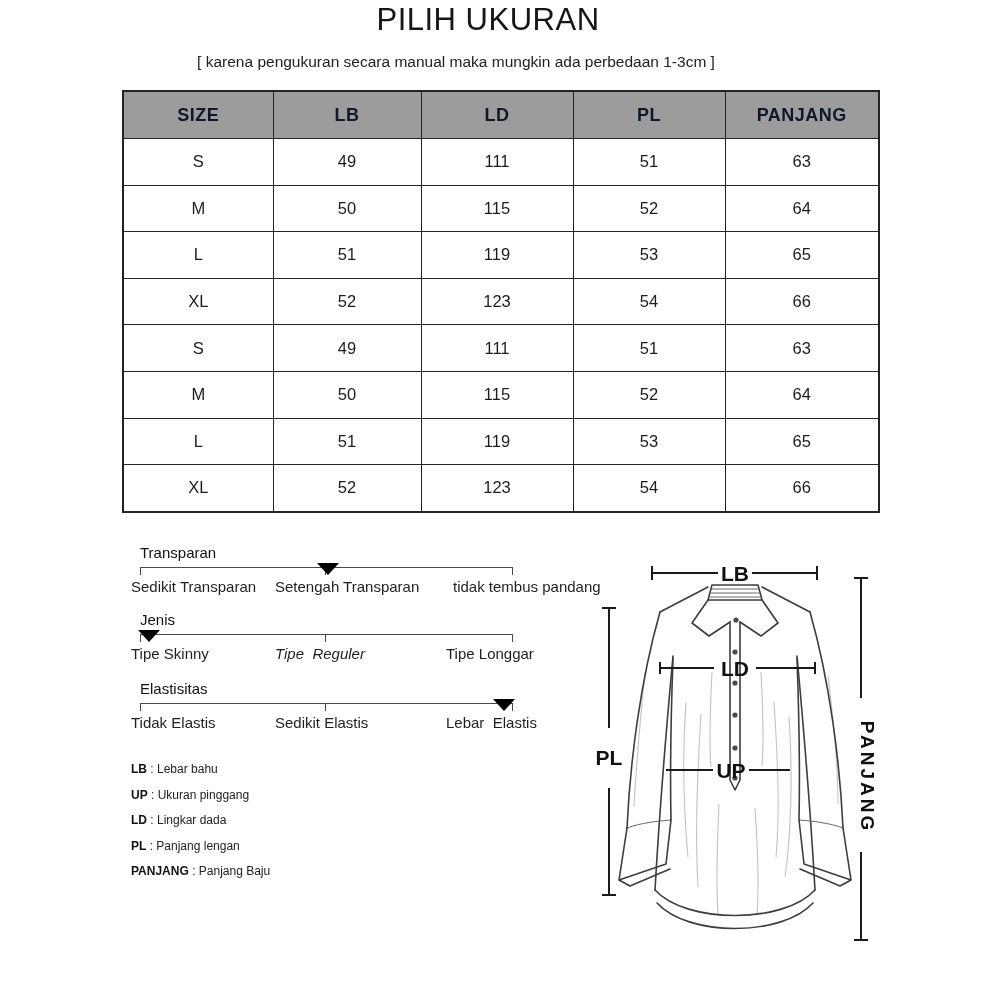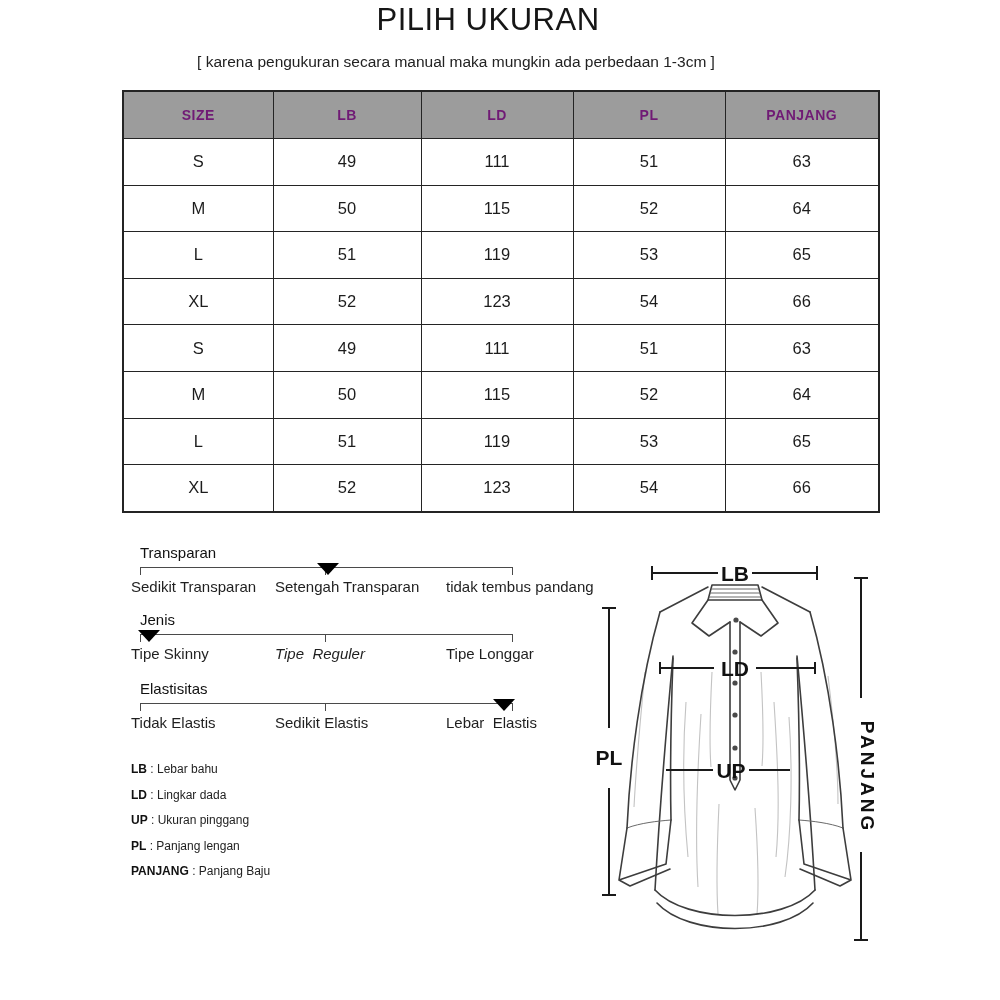--- a/index.html
+++ b/index.html
@@ -16,22 +16,22 @@
     position:absolute;top:53px;left:0;width:912px;text-align:center;
     font-size:15.5px;color:#222;
   }
   
   table.size-table{
     position:absolute;left:122px;top:90px;width:756px;
     border-collapse:collapse;table-layout:fixed;
     border:2px solid #242424;
   }
   table.size-table th{
-    height:44px;background:#9c9c9c;color:#701a75;
-    font-size:14px;font-weight:bold;letter-spacing:.5px;
+    height:44px;background:#9c9c9c;color:#0f172a;
+    font-size:18px;font-weight:bold;letter-spacing:.5px;
     border:1.5px solid #242424;text-align:center;
   }
   table.size-table td{
     height:43.6px;font-size:16.5px;color:#1c1c1c;
     border:1.5px solid #242424;text-align:center;background:#ffffff;
   }
   
   .scales{position:absolute;left:131px;top:544px;width:480px;}
   .scale-group{position:relative;margin-bottom:14px;}
   .scale-group:nth-child(2){margin-bottom:16px;}
@@ -152,21 +152,21 @@
       <div class="scale-title">Transparan</div>
       <div class="scale-line">
         <div class="scale-tick" style="left: 0px;"></div>
         <div class="scale-tick" style="left: 185px;"></div>
         <div class="scale-tick" style="left: 372px;"></div>
         <div class="scale-marker" style="left: 177px;"></div>
       </div>
       <div class="scale-labels">
         <span style="left: 0px;">Sedikit Transparan</span>
         <span style="left: 144px;">Setengah Transparan</span>
-        <span style="left: 315px;">tidak tembus pandang</span>
+        <span style="left: 322px;">tidak tembus pandang</span>
       </div>
     </div>
     <div class="scale-group">
       <div class="scale-title">Jenis</div>
       <div class="scale-line">
         <div class="scale-tick" style="left: 0px;"></div>
         <div class="scale-tick" style="left: 185px;"></div>
         <div class="scale-tick" style="left: 372px;"></div>
         <div class="scale-marker" style="left: -2px;"></div>
       </div>
@@ -187,22 +187,22 @@
       <div class="scale-labels">
         <span style="left: 0px;">Tidak Elastis</span>
         <span style="left: 144px;">Sedikit Elastis</span>
         <span style="left: 315px;">Lebar  Elastis</span>
       </div>
     </div>
   </div>
 
 <div class="legend">
     <div class="legend-item"><b>LB</b><span> : Lebar bahu</span></div>
+    <div class="legend-item"><b>UP</b><span> : Ukuran pinggang</span></div>
     <div class="legend-item"><b>LD</b><span> : Lingkar dada</span></div>
-    <div class="legend-item"><b>UP</b><span> : Ukuran pinggang</span></div>
     <div class="legend-item"><b>PL</b><span> : Panjang lengan</span></div>
     <div class="legend-item"><b>PANJANG</b><span> : Panjang Baju</span></div>
   </div>
 
 <svg class="figure" width="330" height="430" viewBox="0 0 330 430" xmlns="http://www.w3.org/2000/svg">
 
   <g>
     <path class="crease" d="M108,150 C104,205 106,262 110,305"></path>
     <path class="crease" d="M123,162 C119,225 117,285 120,335"></path>
     <path class="crease" d="M134,120 C132,160 131,190 133,215"></path>

